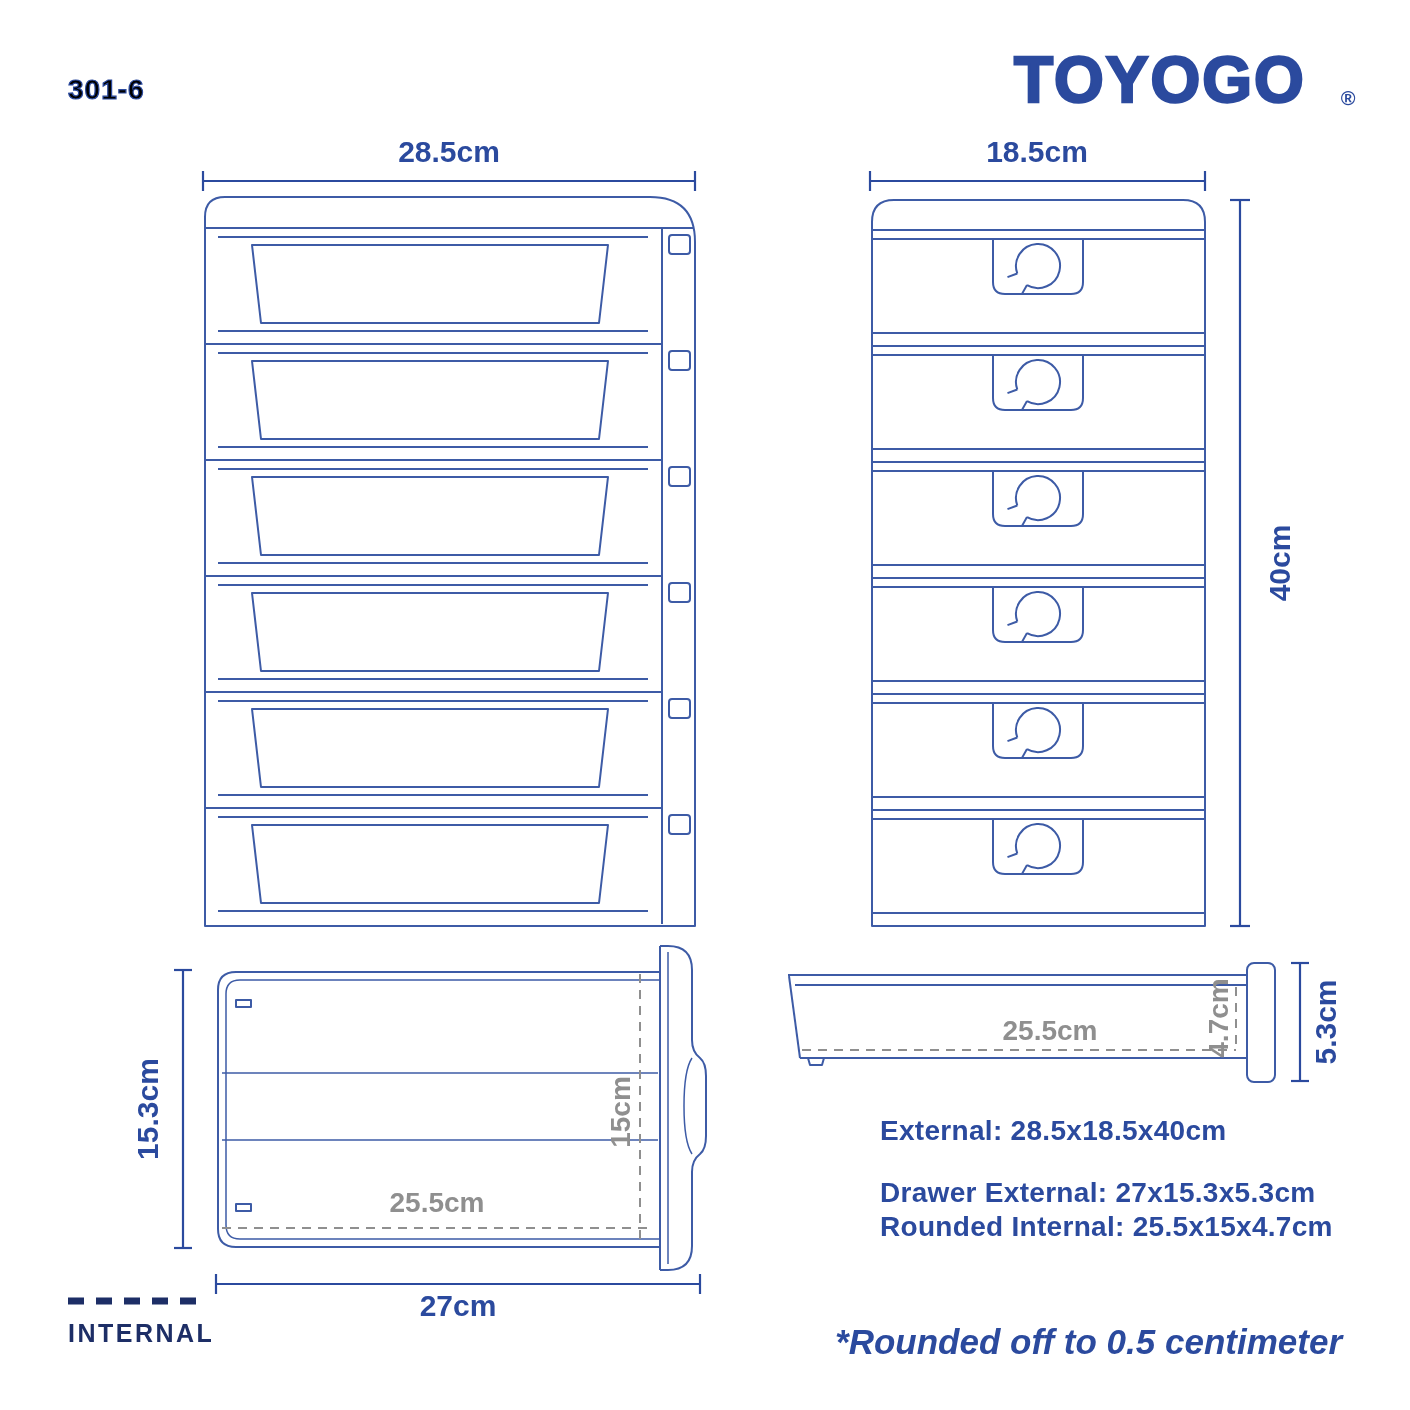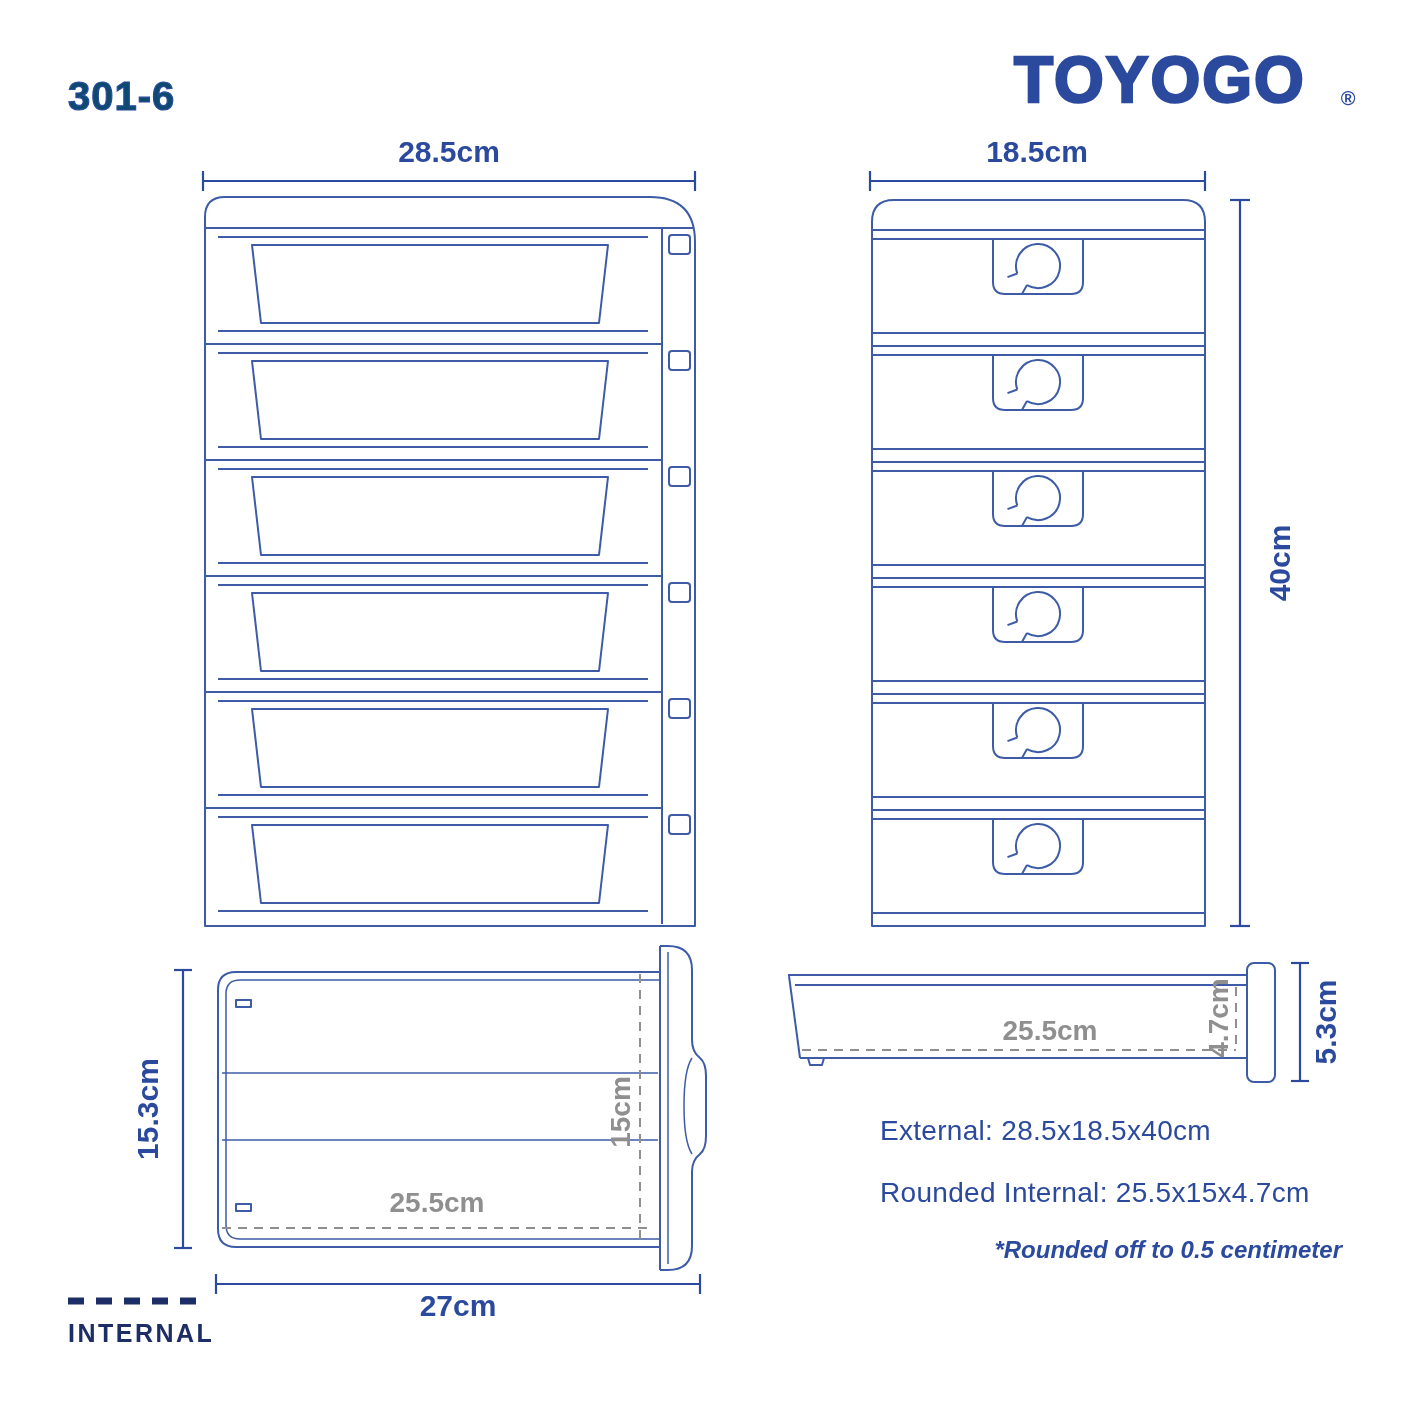--- a/index.html
+++ b/index.html
@@ -7,41 +7,41 @@
   body {
     width: 1410px; height: 1410px;
     background: #ffffff;
     font-family: "Liberation Sans", sans-serif;
     position: relative;
     overflow: hidden;
   }
   .stage { position: absolute; left: 0; top: 0; width: 1410px; height: 1410px; }
   .model-number {
     position: absolute; left: 68px; top: 74px;
-    font-size: 40px; font-weight: 700; color: #0c4a6e;
+    font-size: 28px; font-weight: 700; color: #000000;
     letter-spacing: 1px; -webkit-text-stroke: 1.2px #2B4A9E;
   }
   .logo {
     position: absolute; left: 1014px; top: 48px;
     color: #2B4A9E; display: flex; align-items: flex-end; gap: 27px;
   }
   .logo-text {
     font-size: 64px; font-weight: 700; letter-spacing: 2px;
     line-height: 1; -webkit-text-stroke: 2.5px #2B4A9E;
   }
   .logo-reg { font-size: 20px; font-weight: 700; margin-left: 8px; transform: translateY(-2px); }
   .specs {
     position: absolute; left: 880px; top: 1114px;
-    color: #2B4A9E; font-size: 28px; font-weight: 400; letter-spacing: 0.3px;
+    color: #2B4A9E; font-size: 28px; font-weight: 700; letter-spacing: 0.3px;
   }
   .spec-line { line-height: 34px; }
   .spec-gap { height: 28px; }
   .footnote {
-    position: absolute; right: 68px; top: 1236px;
-    color: #2B4A9E; font-size: 24px; font-style: italic; font-weight: 700; text-align: right;
+    position: absolute; right: 68px; top: 1322px;
+    color: #2B4A9E; font-size: 35px; font-style: italic; font-weight: 700; text-align: right;
   }
   svg text { font-family: "Liberation Sans", sans-serif; }
   .dim-label { fill: #2B4A9E; font-size: 30px; font-weight: 700; }
   .gray-label { fill: #8F8F8F; font-size: 28px; font-weight: 700; }
   .legend-label { fill: #1D2E66; font-size: 25px; font-weight: 700; letter-spacing: 2.5px; }
 </style>
 </head>
 <body>
 
 <div class="model-number">301-6</div>
@@ -171,16 +171,17 @@
   </g>
   <text class="dim-label" transform="translate(1336,1022) rotate(-90)" text-anchor="middle">5.3cm</text>
 
   <line x1="68" y1="1301" x2="196" y2="1301" stroke="#1D2E66" stroke-width="7" stroke-dasharray="16 12"></line>
   <text class="legend-label" x="68" y="1342" text-anchor="start">INTERNAL</text>
 </svg>
 
 <div class="specs">
   <div class="spec-line">External: 28.5x18.5x40cm</div>
   <div class="spec-gap"></div>
+  <div class="spec-line">Drawer External: 27x15.3x5.3cm</div>
   <div class="spec-line">Rounded Internal: 25.5x15x4.7cm</div>
 </div>
 
 <div class="footnote">*Rounded off to 0.5 centimeter</div>
 
 </body></html>

